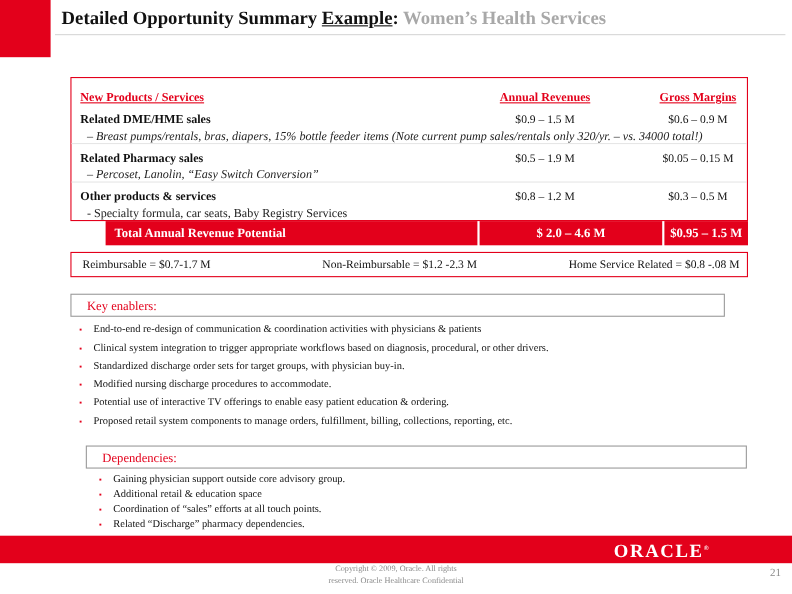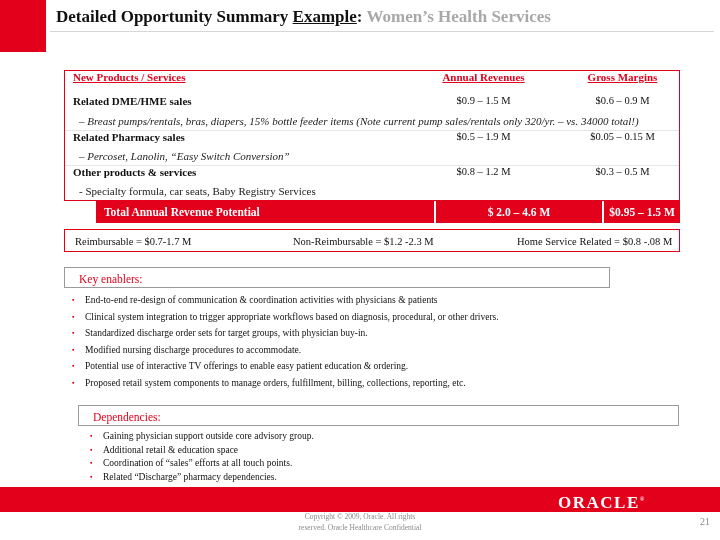--- a/index.html
+++ b/index.html
@@ -11,21 +11,21 @@
   .corner{position:absolute;left:0;top:0;width:46px;height:52px;background:#e3001b;}
   .title{position:absolute;left:56px;top:7px;font-size:17px;font-weight:bold;white-space:nowrap;}
   .t-black{color:#111;}
   .t-ul{color:#111;text-decoration:underline;}
   .t-gray{color:#a8a8a8;}
   .title-rule{position:absolute;left:50px;right:6px;top:31px;height:1px;background:#d6d6d6;}
 
   
   .tbl{position:absolute;left:64px;top:70px;width:616px;}
   .tbl-main{border:1px solid #e3001b;background:#fff;}
-  .trow{display:flex;align-items:flex-start;}
+  .trow{display:flex;align-items:flex-end;gap:12px;}
   .c1{flex:0 0 336px;padding-left:8px;}
   .c2{flex:0 0 165px;text-align:center;}
   .c3{flex:1;text-align:center;}
   .hrow{height:24px;}
   .hcell{color:#e3001b;font-weight:bold;font-size:11px;text-decoration:underline;white-space:nowrap;}
   .nrow{height:20px;}
   .nname{font-weight:bold;font-size:11px;color:#111;white-space:nowrap;}
   .nval{font-size:10.5px;color:#111;white-space:nowrap;}
   .noterow{height:15px;}
   .note{font-size:11px;color:#222;padding-left:14px;white-space:nowrap;}
@@ -38,21 +38,21 @@
   .t3{flex:1;text-align:center;}
   .sumbox{position:relative;margin-top:6px;border:1px solid #e3001b;height:23px;font-size:10.5px;color:#111;background:#fff;}
   .sumbox span{position:absolute;top:50%;transform:translateY(-50%);white-space:nowrap;}
   .sum1{left:10px;}
   .sum2{left:228px;}
   .sum3{left:452px;}
 
   
   .secbox{position:absolute;border:1px solid #9a9a9a;height:21px;line-height:19px;background:#fff;}
   .seclabel{color:#e3001b;font-size:11.5px;padding-left:14px;}
-  #enablers-box{left:64px;top:267px;width:546px;}
+  #enablers-box{left:64px;top:267px;width:595px;}
   #dependencies-box{left:78px;top:405px;width:601px;}
   .blist{position:absolute;}
   #enablers-list{left:72px;top:295px;width:604px;}
   #dependencies-list{left:90px;top:431px;width:580px;}
   .bitem{display:flex;align-items:flex-start;font-size:9.5px;color:#111;line-height:1.15;}
   #enablers-list .bitem{margin-bottom:5.5px;}
   #dependencies-list .bitem{margin-bottom:2.5px;}
   .bmark{flex:0 0 13px;color:#e3001b;font-size:7px;line-height:11px;}
   .btext{white-space:nowrap;}
 

